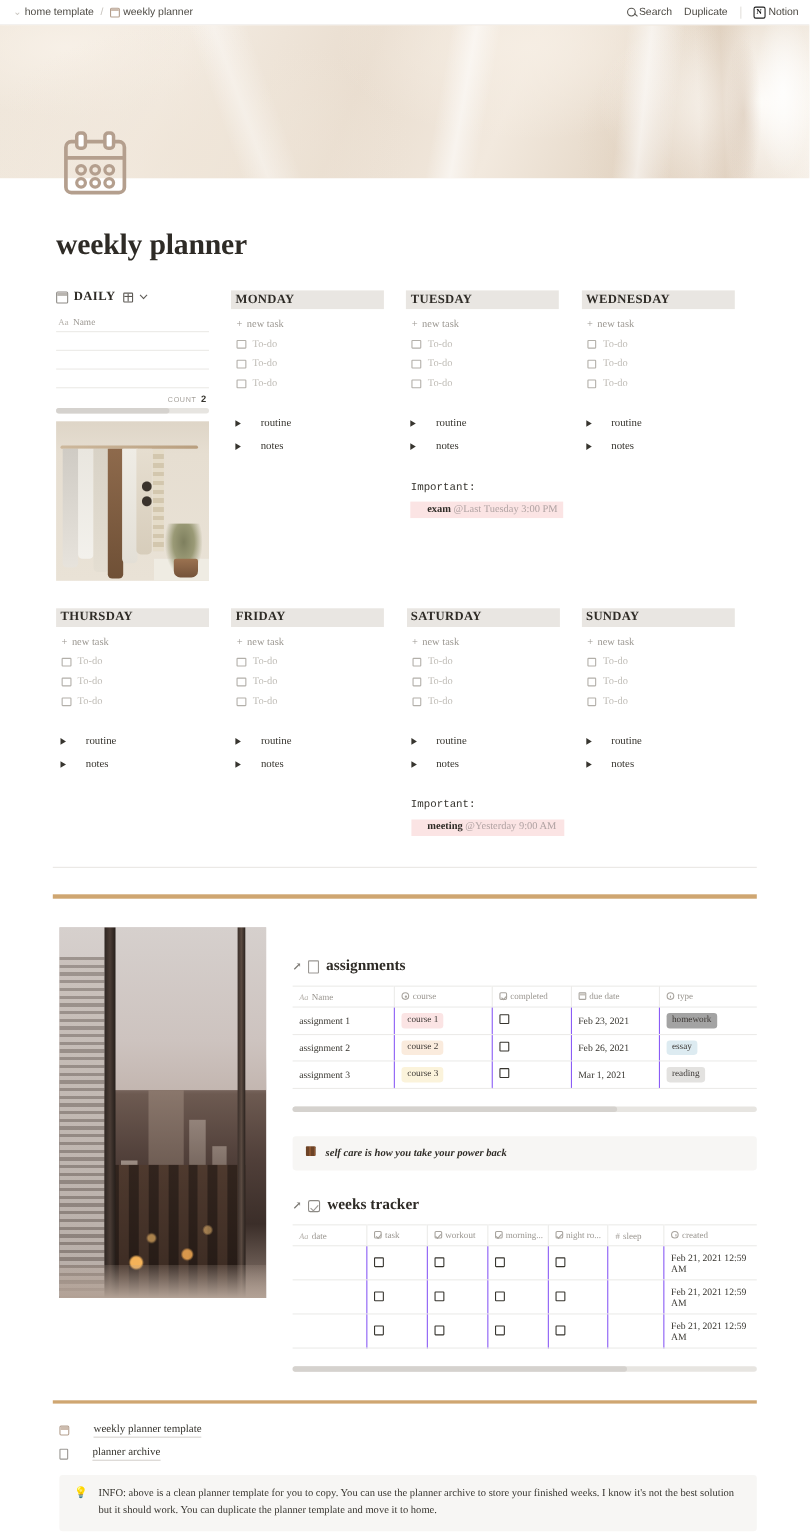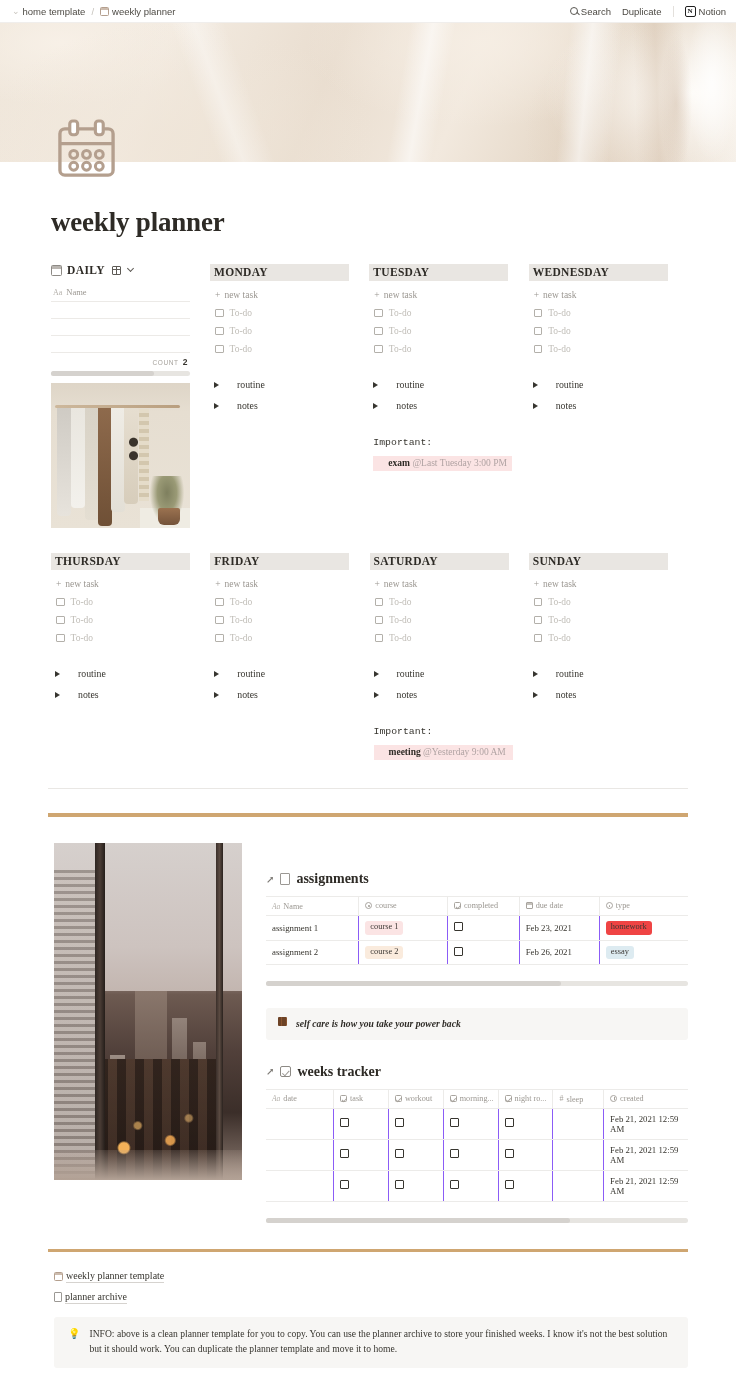--- a/index.html
+++ b/index.html
@@ -375,21 +375,21 @@
       repeating-linear-gradient(90deg, #6d4326 0 3.2px, #8a5530 3.2px 4.4px),
       #6d4326;
     border-radius: 1px;
   }
 
   .spacer-scroll { margin-top: 16px; }
 
   
   .footer { padding: 10px 48px 0 54px; }
   .flink {
-    display: flex; align-items: center; gap: 3px; font-size: 10px;
+    display: flex; align-items: center; gap: 22px; font-size: 10px;
     color: #37352f; margin-top: 8px;
   }
   .flink span.txt { border-bottom: 1px solid #d6d3cf; padding-bottom: 1px; }
   .info-callout {
     background: #f7f6f4; border-radius: 3px; padding: 10px 14px 11px 14px;
     display: flex; align-items: flex-start; gap: 9px; margin-top: 13px;
   }
   .info-callout .itext { font-size: 9.6px; color: #37352f; line-height: 1.55; }
   .bulb { font-size: 10px; color: #d8b23c; line-height: 1.4; flex: none; }
 </style>
@@ -772,28 +772,35 @@
                 <span>type</span>
               </span></th>
         </tr>
       </thead>
       <tbody>
         <tr>
           <td>assignment 1</td>
           <td><span class="tag" style="background:#fbe4e4;">course 1</span></td>
           <td><span class="cell-cb"></span></td>
           <td>Feb 23, 2021</td>
-          <td><span class="tag" style="background:#ef4444;font-family:Liberation Serif, serif;">homework</span></td>
+          <td><span class="tag" style="background:#a3a3a3;font-family:Liberation Serif, serif;">homework</span></td>
         </tr>
         <tr>
           <td>assignment 2</td>
           <td><span class="tag" style="background:#faebdd;">course 2</span></td>
           <td><span class="cell-cb"></span></td>
           <td>Feb 26, 2021</td>
           <td><span class="tag" style="background:#ddebf1;">essay</span></td>
+        </tr>
+        <tr>
+          <td>assignment 3</td>
+          <td><span class="tag" style="background:#fbf3db;">course 3</span></td>
+          <td><span class="cell-cb"></span></td>
+          <td>Mar 1, 2021</td>
+          <td><span class="tag" style="background:#e3e2e0;">reading</span></td>
         </tr>
       </tbody>
     </table>
     <div class="hscroll wide spacer-scroll">
         <i style="width:70%"></i>
       </div>
 
     <div class="callout">
       <span class="choco"></span>
       <span class="ctext">self care is how you take your power back</span>

